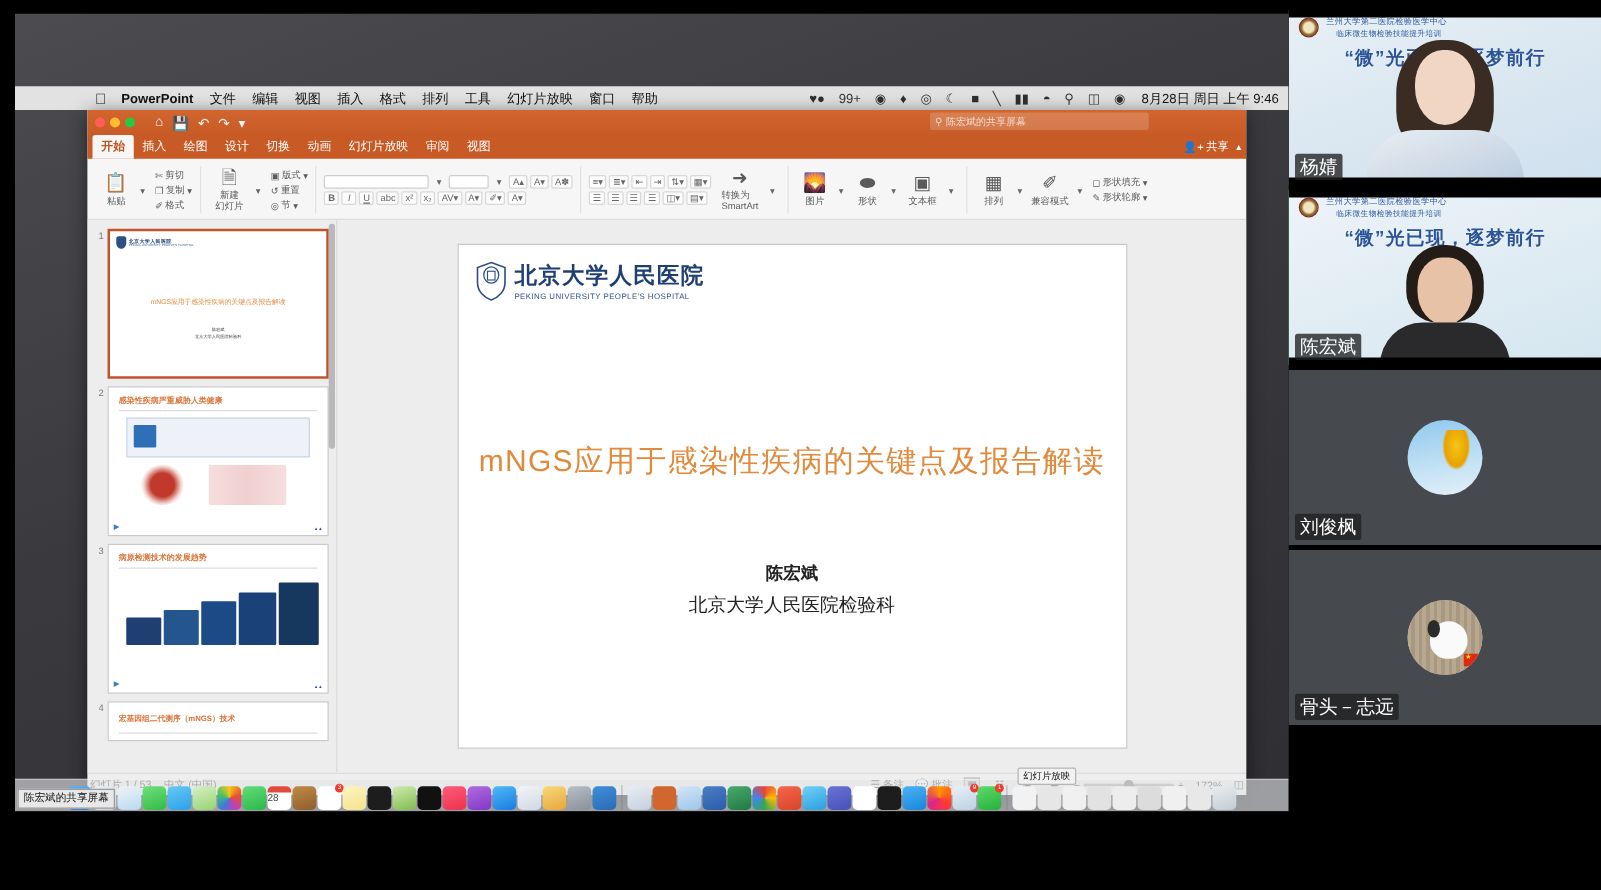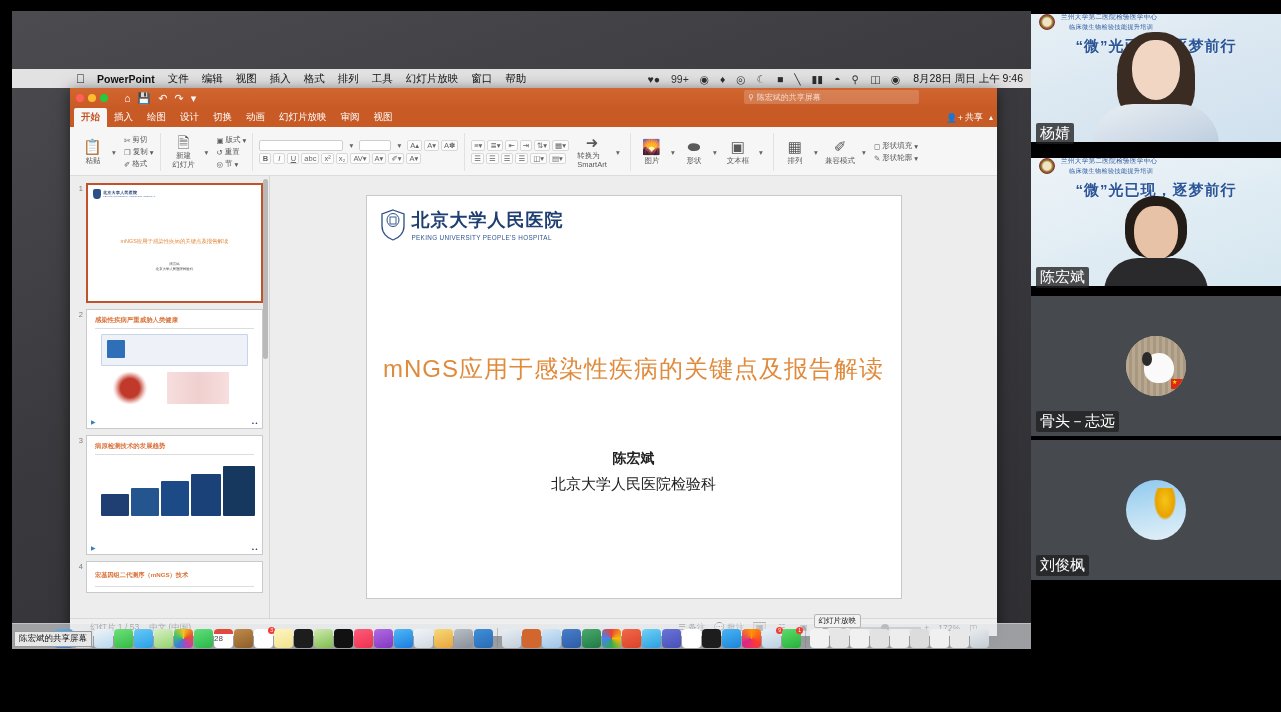--- a/index.html
+++ b/index.html
@@ -163,21 +163,21 @@
     font-size: 14px; color: #222; font-weight: bold;
   }
   #slide-affil {
     position: absolute; left: 0; right: 0; top: 279px; text-align: center;
     font-size: 15px; color: #222;
   }
 
   
   #ppt-status {
     height: 18px; background: #efefef; border-top: 1px solid #d8d8d8;
-    display: flex; align-items: center; padding: 0 20px; font-size: 8.5px; color: #4a4a4a;
+    display: flex; align-items: center; padding: 0 2px; font-size: 8.5px; color: #4a4a4a;
   }
   #ppt-status .s-left { display:flex; gap:10px; }
   #ppt-status .s-spacer { flex: 1; }
   #ppt-status .s-right { display:flex; align-items:center; gap:9px;}
   .viewbtn { width:13px; height:11px; border:1px solid transparent; display:flex;align-items:center;justify-content:center; font-size:8px;}
   .viewbtn.active { border-color:#b5b5b5; background:#e0e0e0; }
   #zoom-slider { display:flex; align-items:center; gap:3px; }
   #zoom-track { width:72px; height:2px; background:#aaa; position:relative;}
   #zoom-knob { position:absolute; left:44%; top:-3px; width:8px; height:8px; border-radius:50%; background:#7d7d7d;}
   #ss-tooltip {
@@ -713,30 +713,30 @@
         <div class="banner-big">“微”光已现，逐梦前行</div>
         <div class="person p2-hair"></div>
         <div class="person p2-face"></div>
         <div class="person p2-body"></div>
       </div>
       <div class="vtile-letterbox-b"></div>
       <div class="vname">陈宏斌</div>
     </div>
 
     <div class="vtile avatar-tile">
+      <div class="vavatar av-sky">
+        <div class="leaf"></div>
+      </div>
+      <div class="vname">刘俊枫</div>
+    </div>
+
+    <div class="vtile avatar-tile">
       <div class="vavatar av-snoopy">
         <div class="wall"></div>
         <div class="dog"></div>
         <div class="ear"></div>
         <div class="flag-badge"></div>
       </div>
       <div class="vname">骨头－志远</div>
     </div>
 
-    <div class="vtile avatar-tile">
-      <div class="vavatar av-sky">
-        <div class="leaf"></div>
-      </div>
-      <div class="vname">刘俊枫</div>
-    </div>
-
   </div>
 </div>
 
 </body></html>

